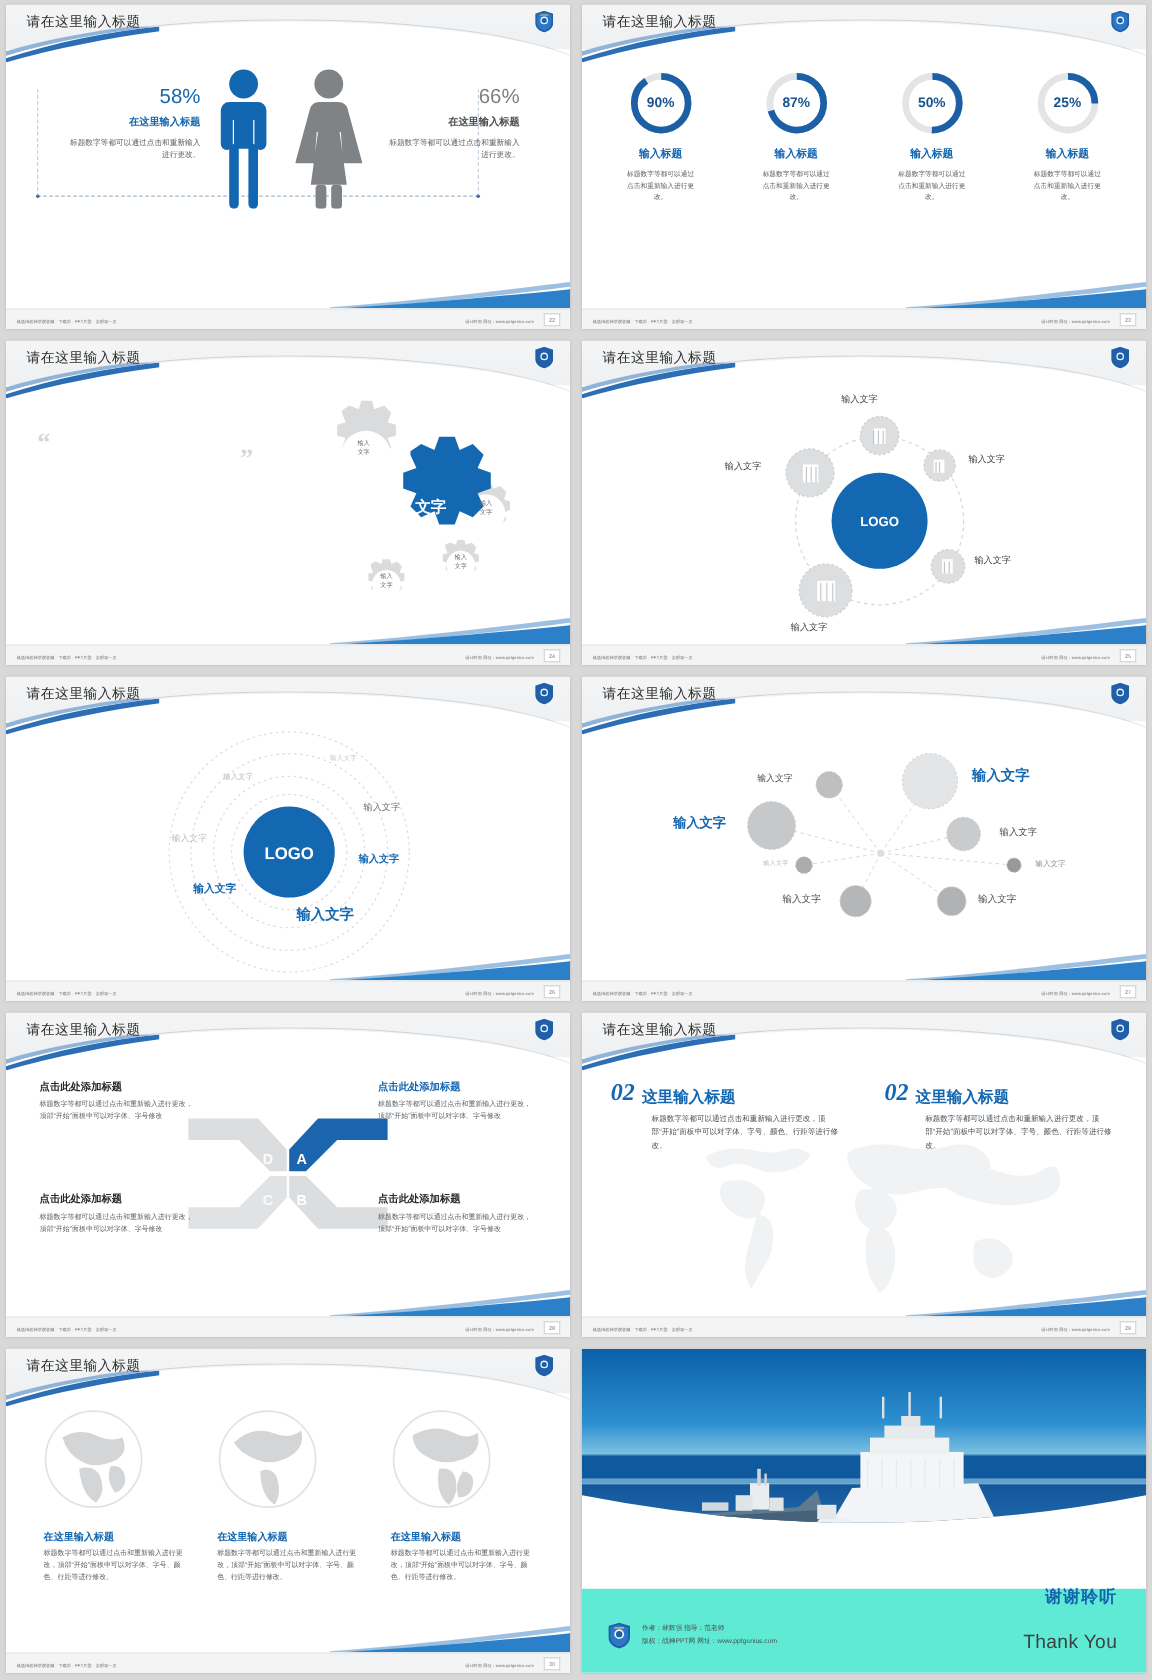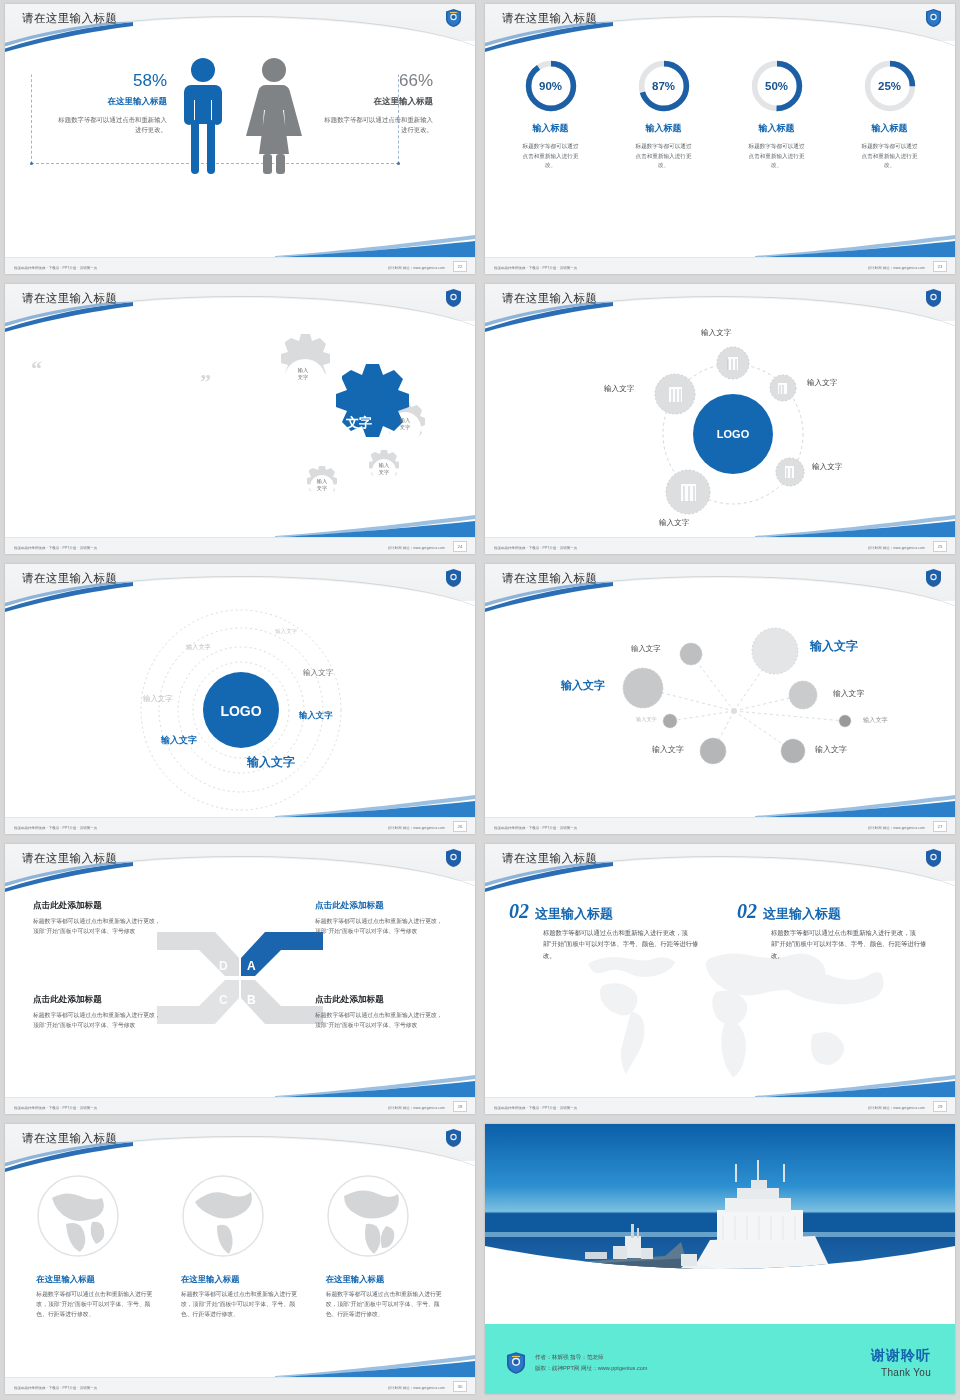--- a/index.html
+++ b/index.html
@@ -167,21 +167,21 @@
   
   .ty-photo { position:absolute; left:0; top:0; width:100%; height:200px;
               overflow:hidden; }
   .ty-footer { position:absolute; left:0; bottom:0; width:100%; height:70px;
                background:#5eead4; }
   .ty-badge { position:absolute; left:22px; bottom:20px; width:18px; height:22px; }
   .ty-credits { position:absolute; left:50px; bottom:21px; font-size:5.6px;
                 line-height:1.85; color:#4d5054; }
   .ty-thanks { position:absolute; right:24px; bottom:16px; text-align:right; }
   .ty-cn { font-size:14px; font-weight:700; color:#1463ad; letter-spacing:1px; }
-  .ty-en { font-size:10px; color:#3d4145; margin-top:2px; letter-spacing:.3px; }
+  .ty-en { font-size:16px; color:#3d4145; margin-top:20px; letter-spacing:.3px; }
 </style>
 </head>
 <body>
 
 <div class="deck">
 
   <div class="slide-cell">
       <div class="slide">
     <div class="hdr-band"></div>
     <div class="hdr-curve"></div>

